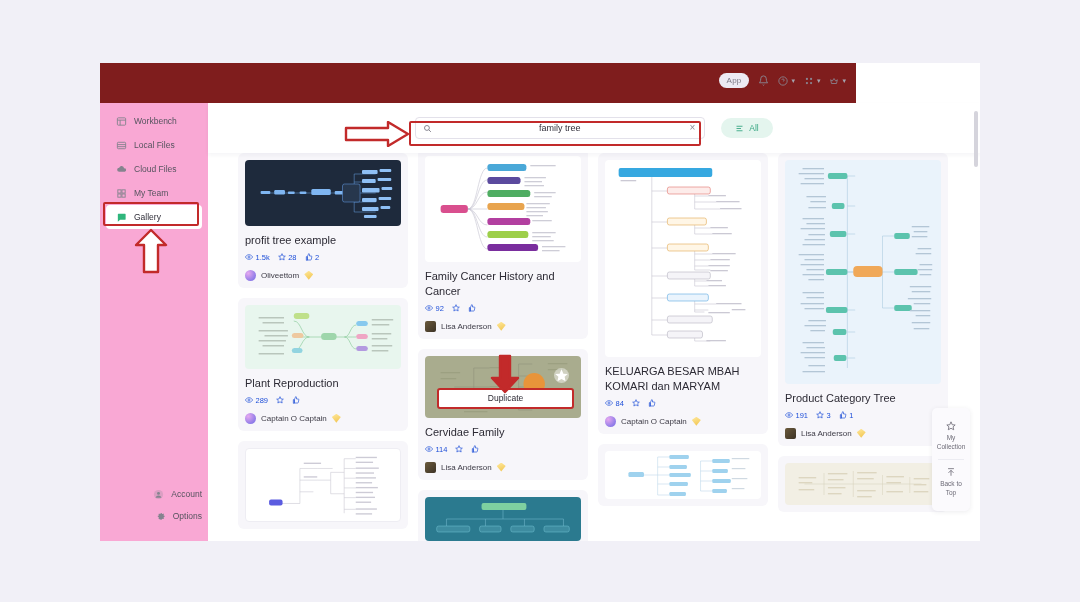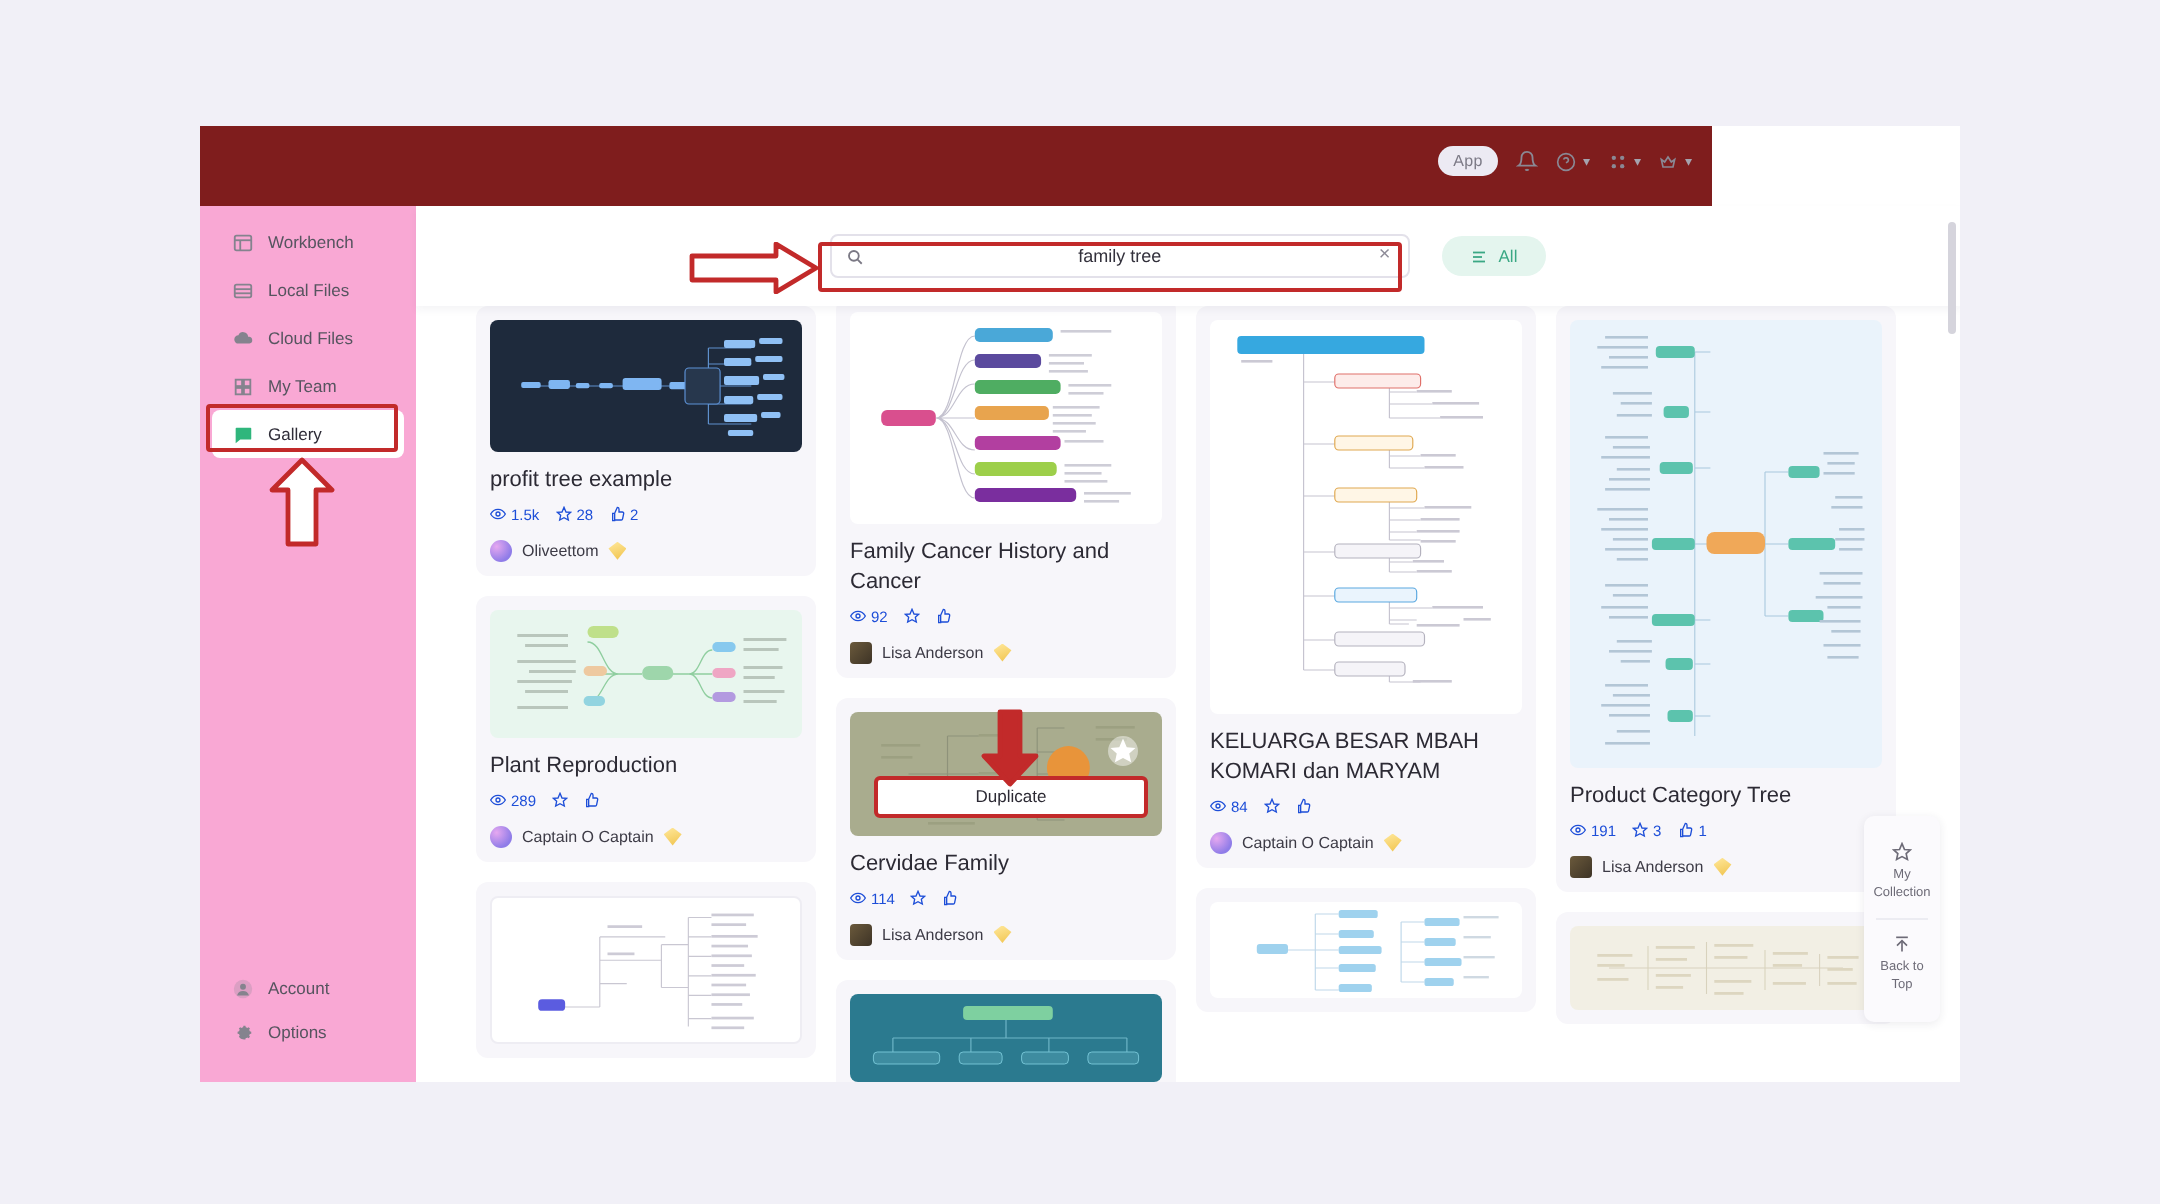--- a/index.html
+++ b/index.html
@@ -64,21 +64,21 @@
     position: relative; height: 24px; margin: 0 6px;
     display: flex; align-items: center; gap: 7px;
     padding-left: 10px; font-size: 8.5px; color: #56545f;
     border-radius: 4px; cursor: pointer;
   }
   .nav-item .nicon { width: 11px; height: 11px; flex: none; color:#85838e; display:flex; }
   .nav-item.active { background: #ffffff; color: #2f2d38; }
   .nav-item.active .nicon { color: #2fb67c; }
 
   .nav-bottom { position: absolute; left: 0; bottom: 14px; width: 108px; }
-  .nav-bottom .nav-item { height: 22px; }
+  .nav-bottom .nav-item { height: 22px; justify-content: flex-end; }
 
   
   .search-panel {
     position: absolute; left: 108px; top: 40px; width: 772px; height: 50px;
     background: #ffffff; z-index: 28;
     display: flex; align-items: center; justify-content: center; gap: 16px;
     box-shadow: 0 2px 4px rgba(40,40,70,.05);
   }
   .search-box {
     position: relative; width: 290px; height: 22px;

